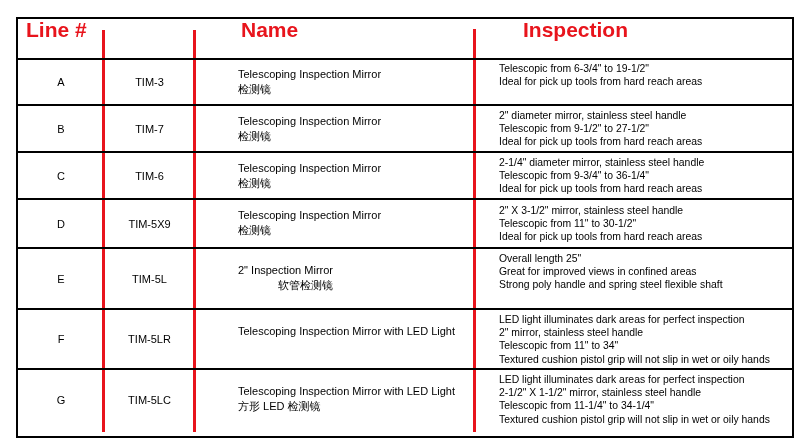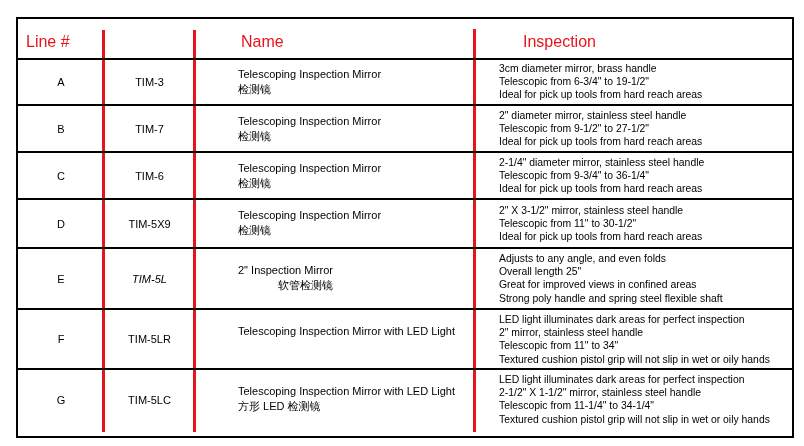--- a/index.html
+++ b/index.html
@@ -2,21 +2,21 @@
 <html><head>
 <meta charset="utf-8">
 <style>
   html, body { margin: 0; padding: 0; background: #ffffff; }
   body { width: 804px; height: 446px; position: relative; overflow: hidden;
          font-family: "Liberation Sans", sans-serif; color: #000; }
   .table-frame { position: absolute; left: 16px; top: 17px; width: 774px; height: 417px;
                  border: 2px solid #000; box-sizing: content-box; }
   .hline { position: absolute; left: 0; right: 0; height: 2px; background: #000; }
   .vline { position: absolute; width: 3px; background: #e8141c; }
-  .hdr { position: absolute; top: 12px; font-size: 16px; font-weight: normal; color: #e8141c;
+  .hdr { position: absolute; top: 0; font-size: 21px; font-weight: bold; color: #e8141c;
          white-space: nowrap; line-height: 22px; }
   .cell { position: absolute; font-size: 11px; line-height: 13px; white-space: nowrap; }
   .lineno { width: 86px; left: 0; text-align: center; }
   .itemno { left: 86px; width: 91px; text-align: center; }
   .name { left: 184px; margin-left: 36px; }
   .desc { left: 481px; font-size: 10.4px; line-height: 13.2px; }
   .desc div { white-space: nowrap; }
 </style>
 </head>
 <body>
@@ -40,21 +40,20 @@
   <div class="hline" style="top:349px;"></div>
 
   <div>
     <div class="cell lineno" style="top:57px;">A</div>
     <div class="cell itemno" style="top:57px;">TIM-3</div>
     <div class="cell name" style="top:49px;">
       <div>Telescoping Inspection Mirror</div>
       <div style="margin-top:2px;">检测镜</div>
     </div>
     <div class="cell desc" style="top:43px;">
-      <div>3cm diameter mirror, brass handle</div>
       <div>Telescopic from 6-3/4" to 19-1/2"</div>
       <div>Ideal for pick up tools from hard reach areas</div>
     </div>
   </div>
 
   <div>
     <div class="cell lineno" style="top:104px;">B</div>
     <div class="cell itemno" style="top:104px;">TIM-7</div>
     <div class="cell name" style="top:96px;">
       <div>Telescoping Inspection Mirror</div>
@@ -90,27 +89,26 @@
     </div>
     <div class="cell desc" style="top:185px;">
       <div>2" X 3-1/2" mirror, stainless steel handle</div>
       <div>Telescopic from 11" to 30-1/2"</div>
       <div>Ideal for pick up tools from hard reach areas</div>
     </div>
   </div>
 
   <div>
     <div class="cell lineno" style="top:254px;">E</div>
-    <div class="cell itemno" style="top:254px;font-style:italic;">TIM-5L</div>
+    <div class="cell itemno" style="top:254px;">TIM-5L</div>
     <div class="cell name" style="top:245px;">
       <div>2" Inspection Mirror</div>
       <div style="margin-top:2px;text-align:right;">软管检测镜</div>
     </div>
     <div class="cell desc" style="top:233px;">
-      <div>Adjusts to any angle, and even folds</div>
       <div>Overall length 25"</div>
       <div>Great for improved views in confined areas</div>
       <div>Strong poly handle and spring steel flexible shaft</div>
     </div>
   </div>
 
   <div>
     <div class="cell lineno" style="top:314px;">F</div>
     <div class="cell itemno" style="top:314px;">TIM-5LR</div>
     <div class="cell name" style="top:306px;">

